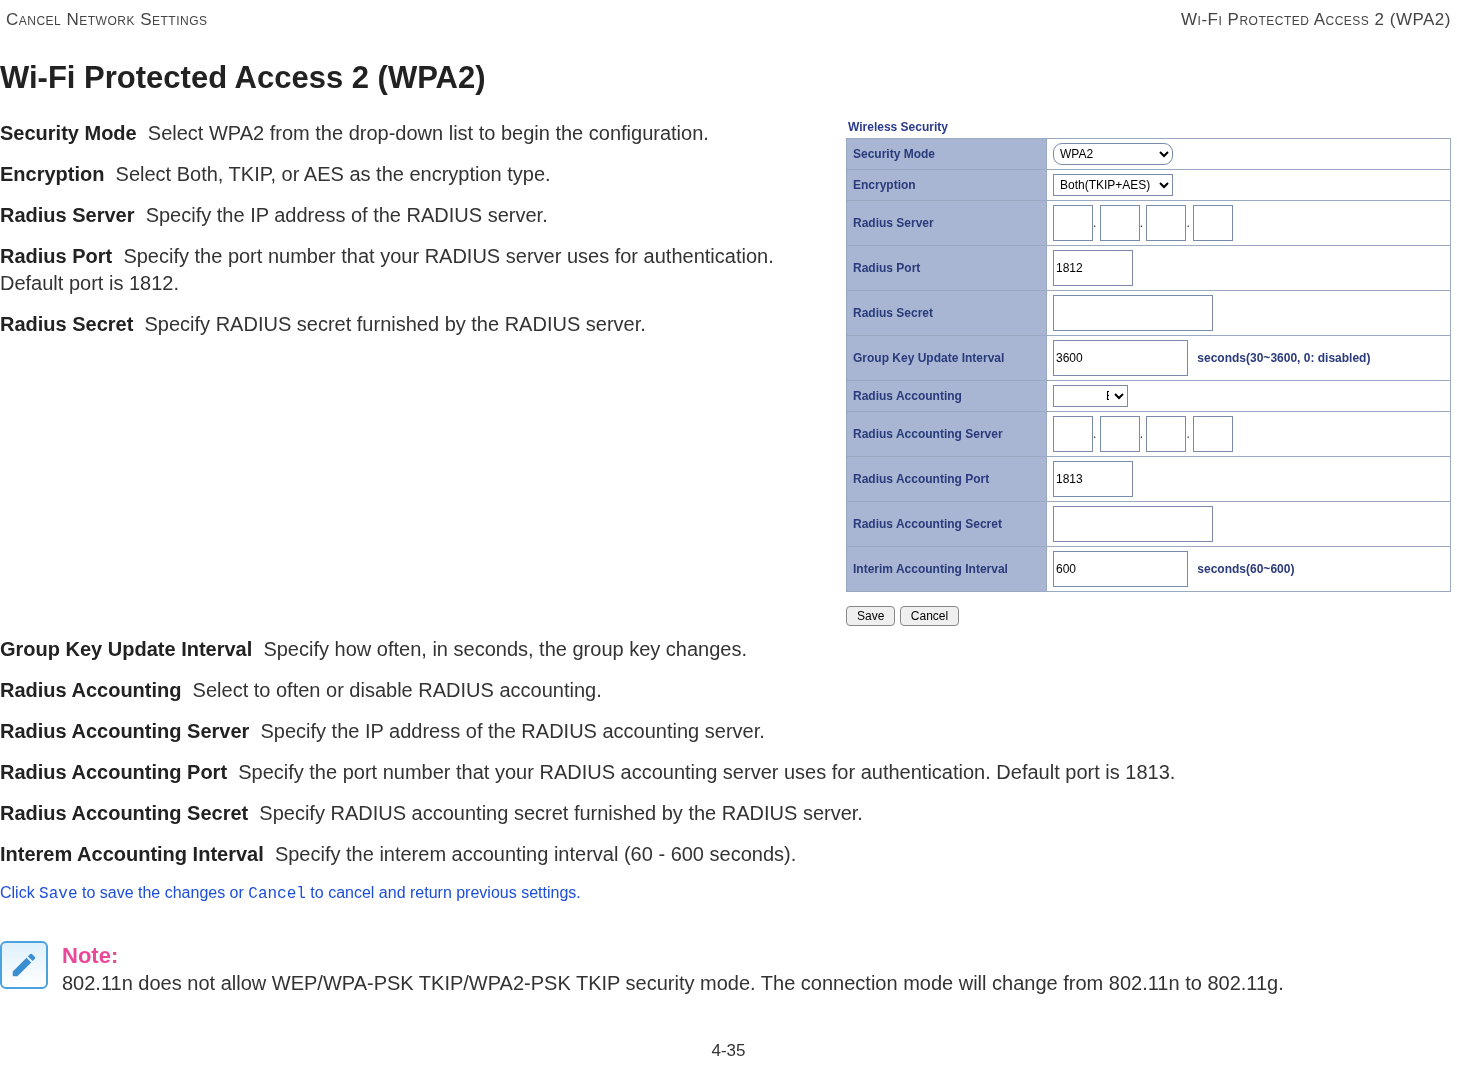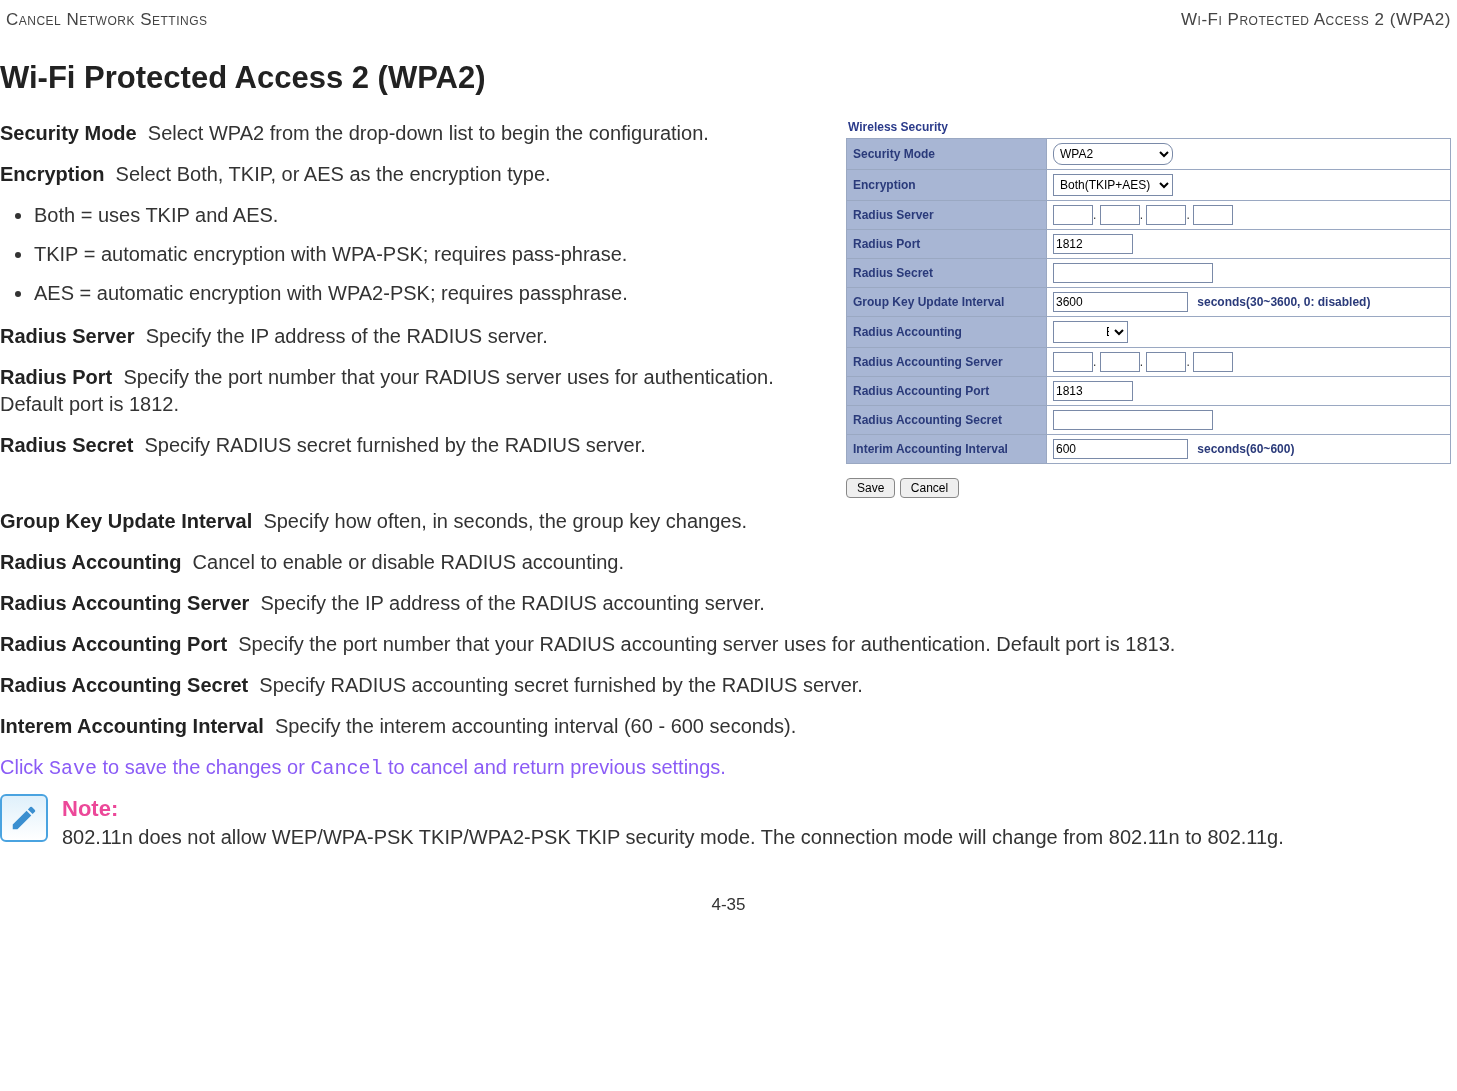--- a/index.html
+++ b/index.html
@@ -64,21 +64,21 @@
     background: #fff;
     color: #333;
   }
   .settings-table select,
   .settings-table input[type="text"] {
     font-family: Tahoma, Arial, sans-serif;
     font-size: 12px;
     border: 1px solid #7a8aa8;
     background: #fff;
     padding: 1px 2px;
-    height: 20px;
+    height: 36px;
   }
   .settings-table select { height: 22px; }
   .ip-input { width: 40px; text-align: center; }
   .port-input { width: 80px; }
   .secret-input { width: 160px; }
   .interval-input { width: 135px; }
   .unit-text { color: #2a3a7a; font-weight: bold; padding-left: 6px; font-size: 12px; }
   .panel-buttons {
     margin-top: 14px;
   }
@@ -98,21 +98,21 @@
   }
   .para { margin: 0 0 14px 0; }
   .para .term { font-weight: bold; color: #222; }
   ul.bullets {
     list-style: disc;
     margin: 8px 0 16px 34px;
     font-size: 20px;
     color: #333;
   }
   ul.bullets li { margin-bottom: 12px; line-height:1.35; }
-  .save-line { font-size:20px; color:#8b5cf6; margin:0 0 12px 0; }
+  .save-line { font-size:16px; color:#1d4ed8; margin:0 0 35px 0; }
   .mono { font-family: "Courier New", Courier, monospace; }
   .note-block {
     display: flex;
     align-items: flex-start;
     gap: 14px;
     margin: 8px 0 40px 0;
   }
   .note-icon {
     width: 48px; height: 48px;
     border: 2px solid #4aa3e0;
@@ -239,25 +239,20 @@
 
   <div class="body-text">
     <p class="para">
       <span class="term">Security Mode</span>&nbsp;
       <span>Select WPA2 from the drop-down list to begin the configuration.</span>
     </p>
     <p class="para">
       <span class="term">Encryption</span>&nbsp;
       <span>Select Both, TKIP, or AES as the encryption type.</span>
     </p>
-    <ul class="bullets">
-      <li>Both = uses TKIP and AES.</li>
-      <li>TKIP = automatic encryption with WPA-PSK; requires pass-phrase.</li>
-      <li>AES = automatic encryption with WPA2-PSK; requires passphrase.</li>
-    </ul>
     <p class="para">
       <span class="term">Radius Server</span>&nbsp;
       <span>Specify the IP address of the RADIUS server.</span>
     </p>
     <p class="para">
       <span class="term">Radius Port</span>&nbsp;
       <span>Specify the port number that your RADIUS server uses for authentication. Default port is 1812.</span>
     </p>
     <p class="para">
       <span class="term">Radius Secret</span>&nbsp;
@@ -265,21 +260,21 @@
     </p>
 
     <div class="clear"></div>
 
     <p class="para">
       <span class="term">Group Key Update Interval</span>&nbsp;
       <span>Specify how often, in seconds, the group key changes.</span>
     </p>
     <p class="para">
       <span class="term">Radius Accounting</span>&nbsp;
-      <span>Cancel to enable or disable RADIUS accounting.</span>
+      <span>Select to often or disable RADIUS accounting.</span>
     </p>
     <p class="para">
       <span class="term">Radius Accounting Server</span>&nbsp;
       <span>Specify the IP address of the RADIUS accounting server.</span>
     </p>
     <p class="para">
       <span class="term">Radius Accounting Port</span>&nbsp;
       <span>Specify the port number that your RADIUS accounting server uses for authentication. Default port is 1813.</span>
     </p>
     <p class="para">

